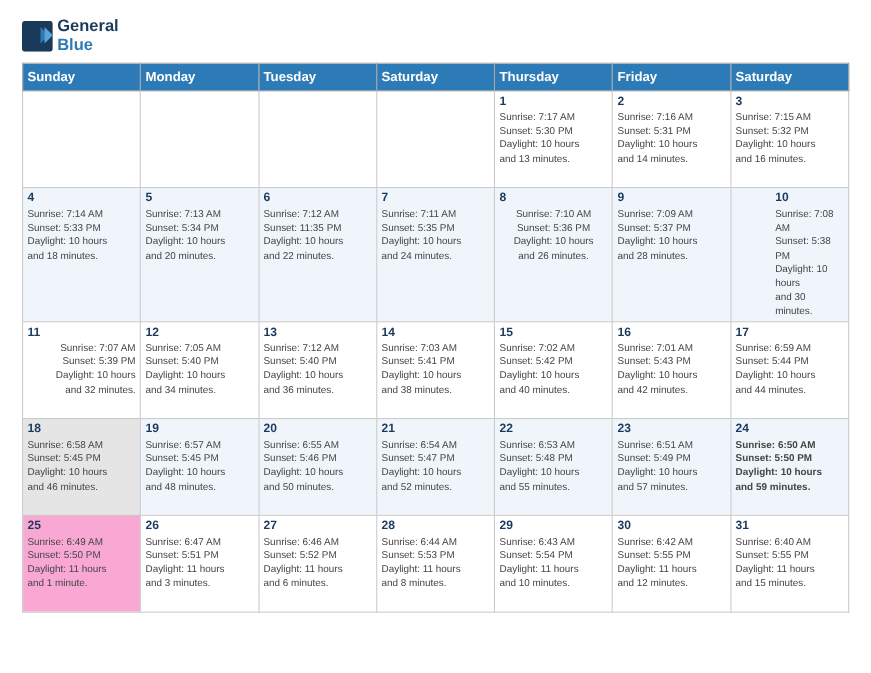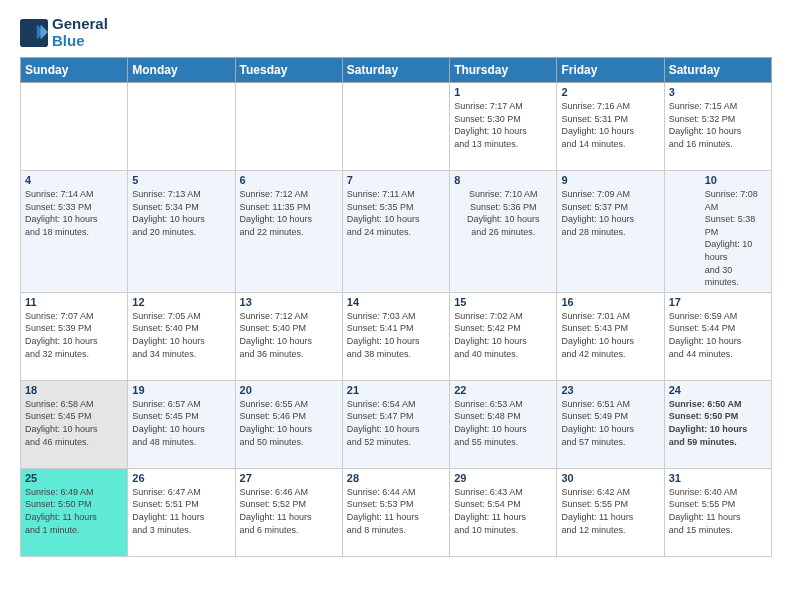--- a/index.html
+++ b/index.html
@@ -191,21 +191,21 @@
           <div class="day-num">10</div>
           <div class="day-info" style="white-space: pre-line;">Sunrise: 7:08 AM
 Sunset: 5:38 PM
 Daylight: 10 hours
 and 30 minutes.</div>
         </td>
       </tr>
       <tr>
         <td style="background: rgb(255, 255, 255);">
           <div class="day-num">11</div>
-          <div class="day-info" style="white-space: pre-line;">Sunrise: 7:07 AM
+          <div class="day-info" style="white-space: pre-line; text-align: right;">Sunrise: 7:07 AM
 Sunset: 5:39 PM
 Daylight: 10 hours
 and 32 minutes.</div>
         </td>
         <td style="background: rgb(255, 255, 255);">
           <div class="day-num">12</div>
           <div class="day-info" style="white-space: pre-line;">Sunrise: 7:05 AM
 Sunset: 5:40 PM
 Daylight: 10 hours
 and 34 minutes.</div>
@@ -291,21 +291,21 @@
         </td>
         <td style="background: rgb(240, 245, 251);">
           <div class="day-num">24</div>
           <div class="day-info" style="white-space: pre-line; font-weight: bold;">Sunrise: 6:50 AM
 Sunset: 5:50 PM
 Daylight: 10 hours
 and 59 minutes.</div>
         </td>
       </tr>
       <tr>
-        <td style="background: #5eead4;">
+        <td style="background: #f9a8d4;">
           <div class="day-num">25</div>
           <div class="day-info" style="white-space: pre-line;">Sunrise: 6:49 AM
 Sunset: 5:50 PM
 Daylight: 11 hours
 and 1 minute.</div>
         </td>
         <td style="background: rgb(255, 255, 255);">
           <div class="day-num">26</div>
           <div class="day-info" style="white-space: pre-line;">Sunrise: 6:47 AM
 Sunset: 5:51 PM

